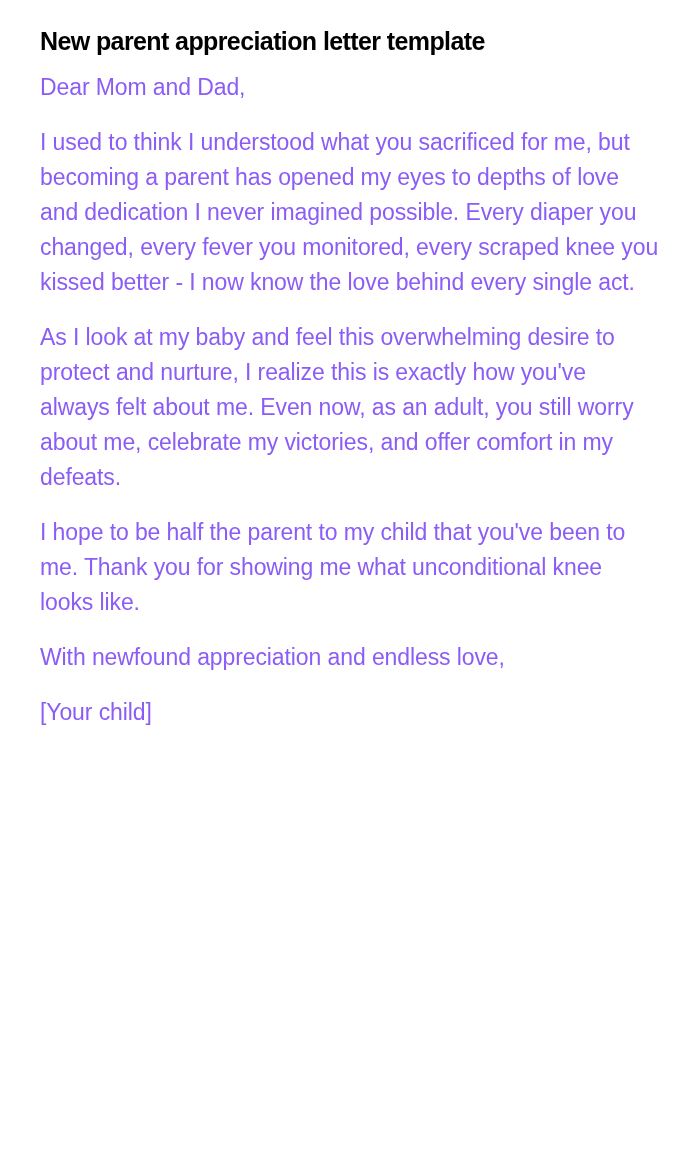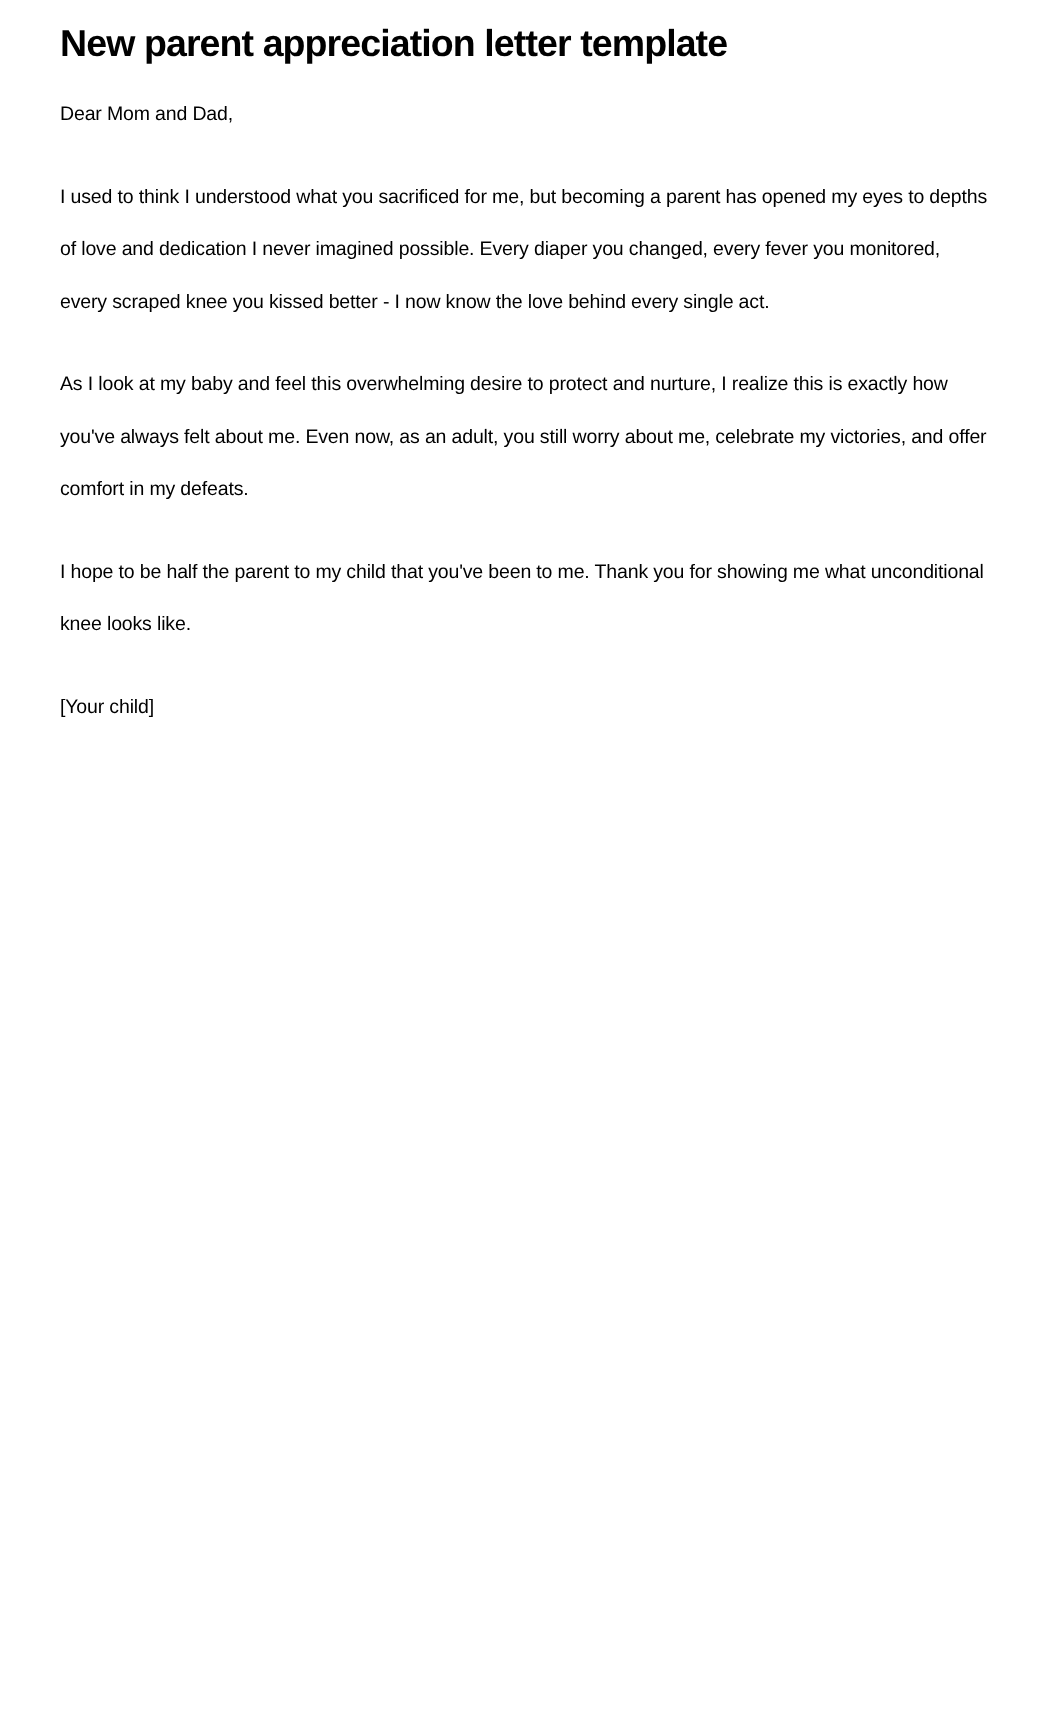--- a/index.html
+++ b/index.html
@@ -8,44 +8,45 @@
       background: #ffffff;
     }
     body {
       width: 700px;
       height: 1154px;
       overflow: hidden;
       font-family: "Liberation Sans", sans-serif;
       color: #1a1a1a;
     }
     .page {
-      padding: 12px 40px 0 40px;
+      padding: 24px 40px 0 40px;
       box-sizing: border-box;
       width: 700px;
     }
     .title {
       font-family: "Liberation Sans", sans-serif;
       font-weight: bold;
       font-size: 25px;
       line-height: 34px;
       letter-spacing: -0.6px;
       color: #000000;
       margin: 0 0 12px 0;
     }
     .para {
-      font-size: 13px;
+      font-size: 23px;
       line-height: 35px;
       margin: 0 0 20px 0;
       letter-spacing: -0.1px;
-      color: #000000;
+      color: #8b5cf6;
     }
   </style>
 </head>
 <body>
 
 <div class="page">
   <h1 class="title">New parent appreciation letter template</h1>
   <p class="para">Dear Mom and Dad,</p>
   <p class="para">I used to think I understood what you sacrificed for me, but becoming a parent has opened my eyes to depths of love and dedication I never imagined possible. Every diaper you changed, every fever you monitored, every scraped knee you kissed better - I now know the love behind every single act.</p>
   <p class="para">As I look at my baby and feel this overwhelming desire to protect and nurture, I realize this is exactly how you've always felt about me. Even now, as an adult, you still worry about me, celebrate my victories, and offer comfort in my defeats.</p>
   <p class="para">I hope to be half the parent to my child that you've been to me. Thank you for showing me what unconditional knee looks like.</p>
+  <p class="para">With newfound appreciation and endless love,</p>
   <p class="para">[Your child]</p>
 </div>
 
 </body></html>

